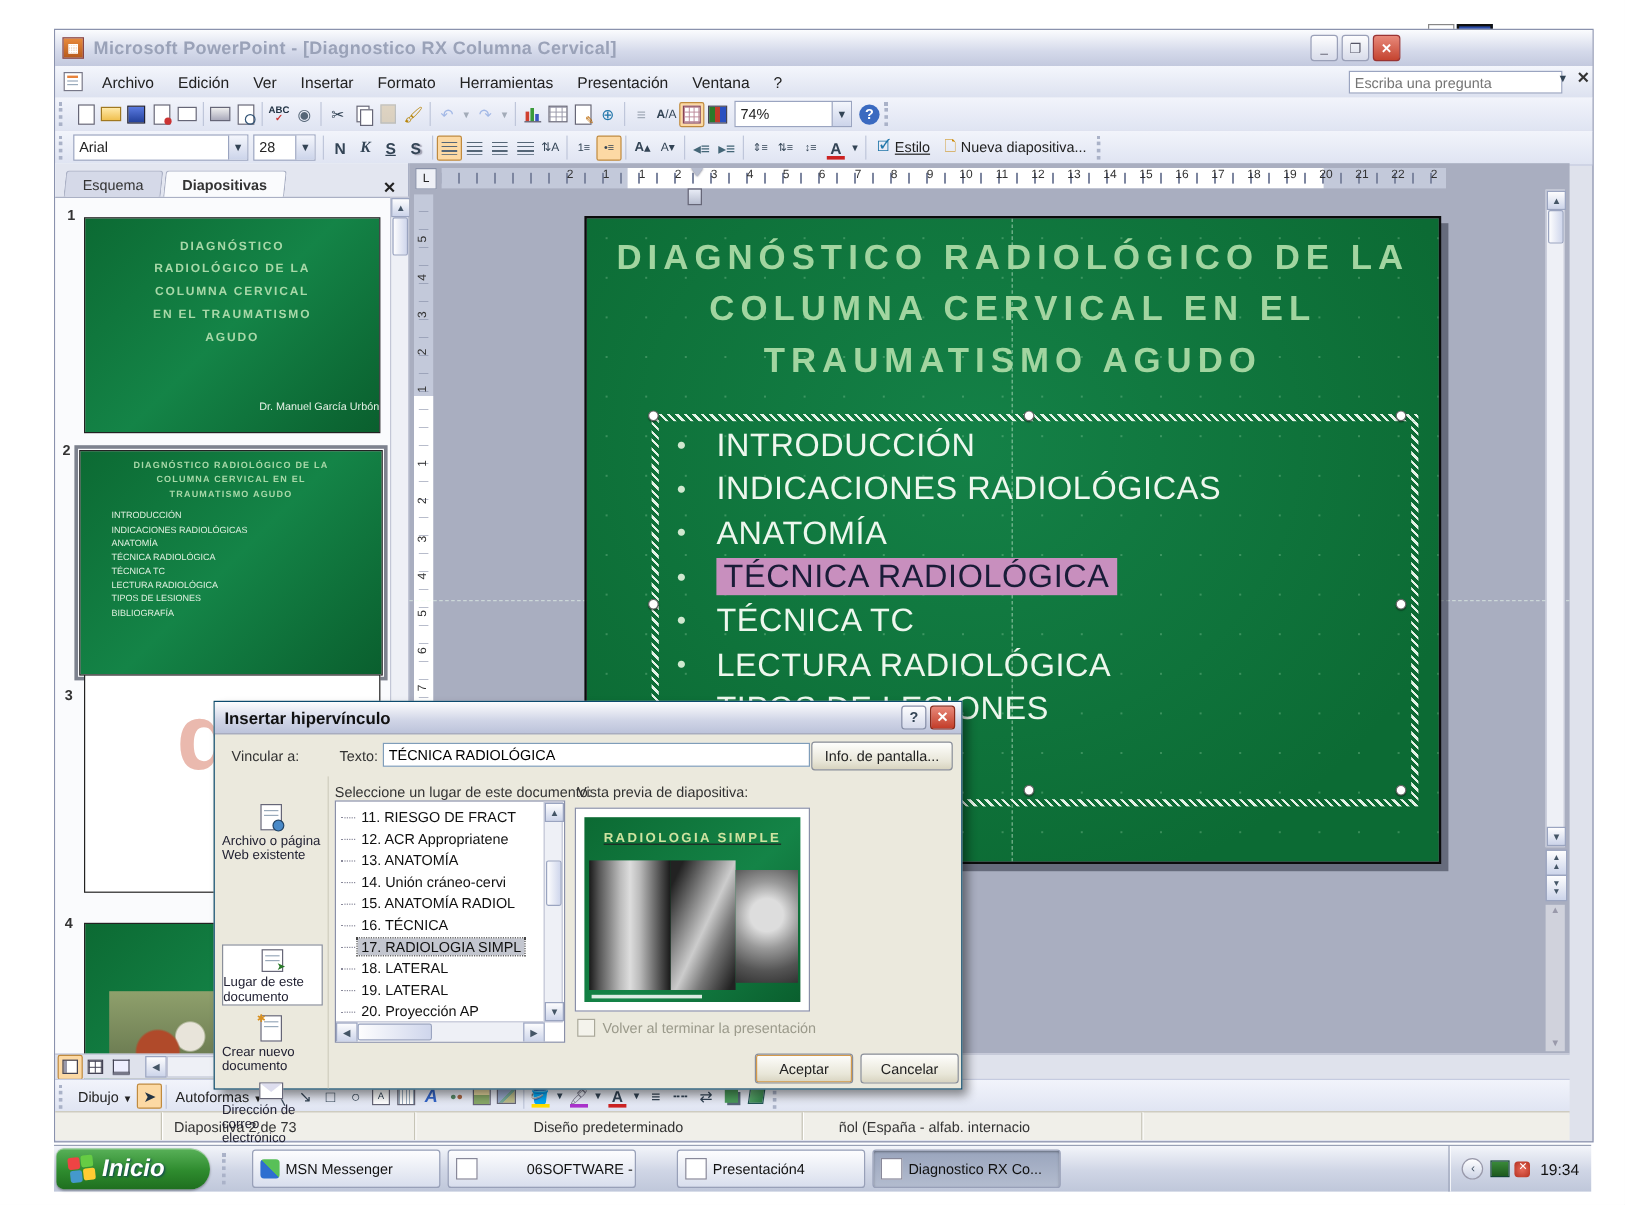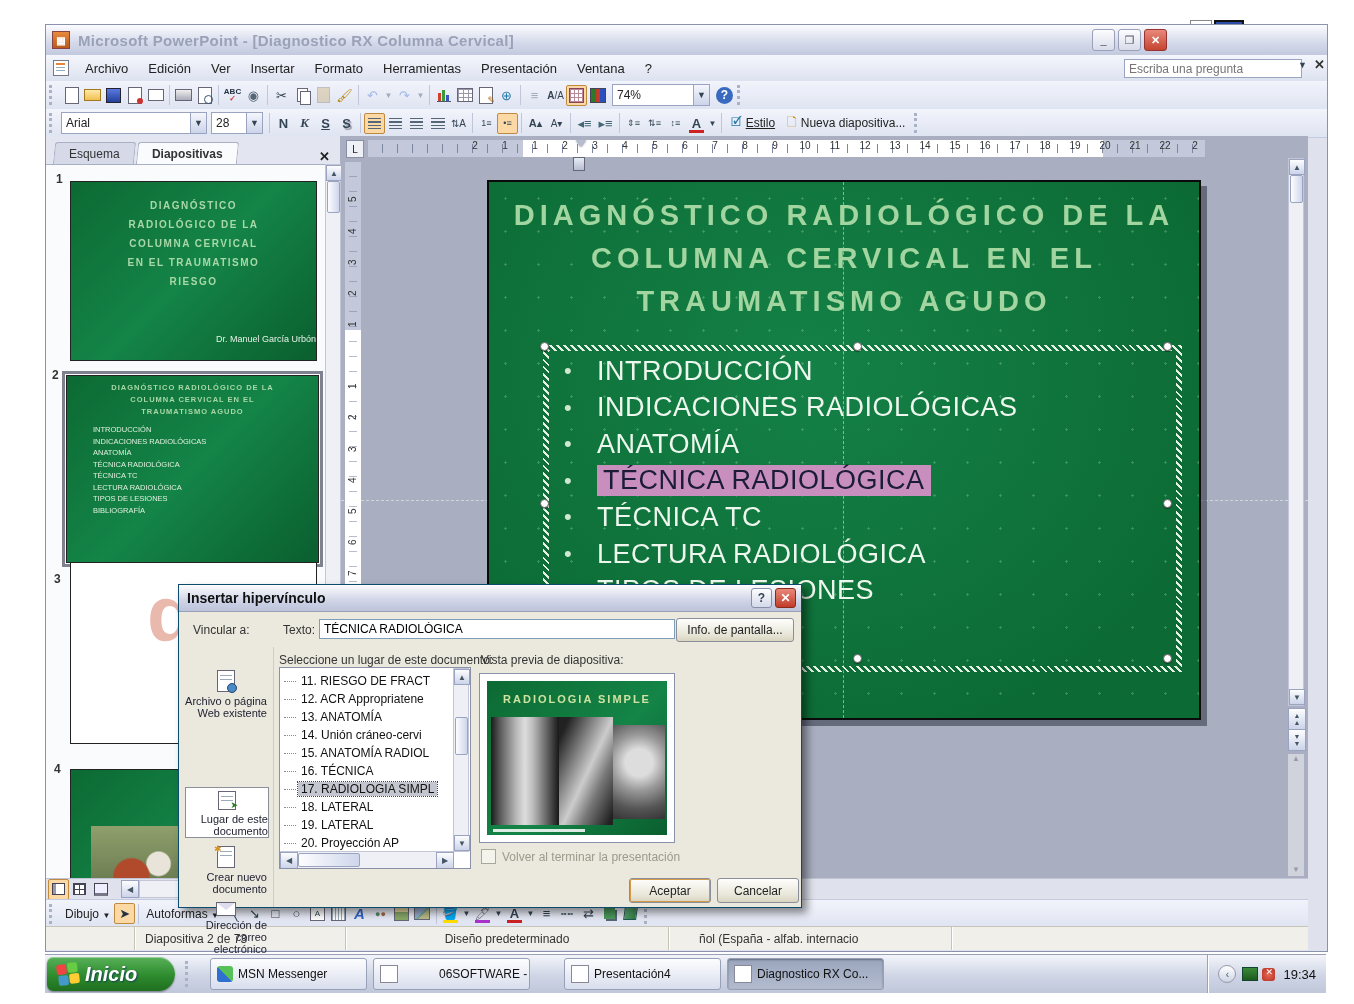--- a/index.html
+++ b/index.html
@@ -89,31 +89,31 @@
   .dlg-title{font-size:14px;font-weight:bold;color:#111;margin-left:8px;}
   .dlg-btn{width:19px;height:18px;border-radius:3px;border:1px solid #8890a8;margin-left:3px;
            background:linear-gradient(#fdfdfe,#d4d9ea);display:flex;align-items:center;justify-content:center;
            font-size:12px;color:#345;font-weight:bold;}
   .dlg-btn.x{background:linear-gradient(#e8897a,#c23c28);border-color:#8a2a1a;color:#fff;}
   .lbl{font-size:12px;color:#333;}
   .xp-btn{background:linear-gradient(#fefefc,#e8e6d8 70%,#d8d4c0);border:1px solid #8a8f9a;border-radius:3px;
           font-size:12px;color:#222;display:flex;align-items:center;justify-content:center;}
   .xp-btn.def{box-shadow:0 0 0 1px #d49a4a inset;}
   .side-btn{position:absolute;left:6px;width:82px;display:flex;flex-direction:column;align-items:center;
-            font-size:11px;color:#223;text-align:right;line-height:12px;padding-top:3px;}
+            font-size:11px;color:#223;text-align:left;line-height:12px;padding-top:3px;}
   .side-btn.on{background:#fff;border:1px solid #8a8f9a;}
   .mini-pg{width:16px;height:20px;background:#fff;border:1px solid #667;position:relative;margin-bottom:3px;}
   .mini-pg i{position:absolute;left:2px;right:2px;height:1px;background:#9ab;}
   .listbox{background:#fff;border:1px solid #8a90a8;box-shadow:1px 1px 0 #fff inset;overflow:hidden;}
   .li-row{height:18px;display:flex;align-items:center;font-size:12px;color:#111;white-space:nowrap;
           padding-left:18px;position:relative;}
   .li-row::before{content:"";position:absolute;left:4px;top:9px;width:12px;border-top:1px dotted #889;}
   .li-row .t{padding:0 3px;}
   .li-row.sel .t{background:#c3c6cf;outline:1px dotted #444;}
-  .preview-green{background:linear-gradient(135deg,#0c6a33,#148447 55%,#0a5f2e);position:absolute;}
+  .preview-green{background:linear-gradient(135deg,#0c6a33,#148447 55%,#0a5f2e);position:absolute;text-decoration:underline;}
   .xr{position:absolute;}
   .chk{width:13px;height:13px;border:1px solid #aaa89a;background:#f4f3ec;}
   
   .statusbar{background:#f0efe9;border-top:1px solid #c6c4b6;font-size:12px;color:#333;display:flex;align-items:center;}
   .scell{height:100%;display:flex;align-items:center;border-right:1px solid #c6c4b6;box-shadow:1px 0 0 #fff;}
   
   .taskbar{background:linear-gradient(#f3f5fa,#cfd5e5 55%,#bfc7da);border-top:1px solid #98a0b5;display:flex;align-items:center;}
   .start{height:34px;width:128px;border-radius:6px 16px 16px 6px/6px 17px 17px 6px;
          background:linear-gradient(#59b159,#2e8b2e 55%,#1f6f1f);display:flex;align-items:center;
          box-shadow:0 1px 2px rgba(0,0,0,.4), 0 1px 0 rgba(255,255,255,.4) inset;margin-left:2px;}
@@ -320,21 +320,21 @@
     </div>
 
     <span class="thumb-num" style="left:10px;top:36px;">1</span>
     <div class="thumb green-slide" style="left:24px;top:32px;width:245px;height:178px;">
       <div style="padding-top:14px;text-align:center;font-size:10px;font-weight:bold;letter-spacing:1.5px;color:#a8d8a8;line-height:19px;">
 
       <div>DIAGNÓSTICO</div>
           <div>RADIOLÓGICO DE LA</div>
           <div>COLUMNA CERVICAL</div>
           <div>EN EL TRAUMATISMO</div>
-          <div>RIESGO</div>
+          <div>AGUDO</div>
         </div>
       <div class="abs" style="left:0;right:0;top:152px;text-align:right;font-size:9px;color:#e6f2e6;">Dr. Manuel García Urbón</div>
     </div>
 
     <span class="thumb-num" style="left:6px;top:232px;">2</span>
     <div class="thumb green-slide" style="left:20px;top:226px;width:251px;height:186px;outline:3px solid #7d828e;outline-offset:1px;">
       <div style="padding-top:6px;text-align:center;font-size:7.5px;font-weight:bold;letter-spacing:1px;color:#a8d8a8;line-height:12px;">
 
       <div>DIAGNÓSTICO RADIOLÓGICO DE LA</div>
           <div>COLUMNA CERVICAL EN EL</div>

